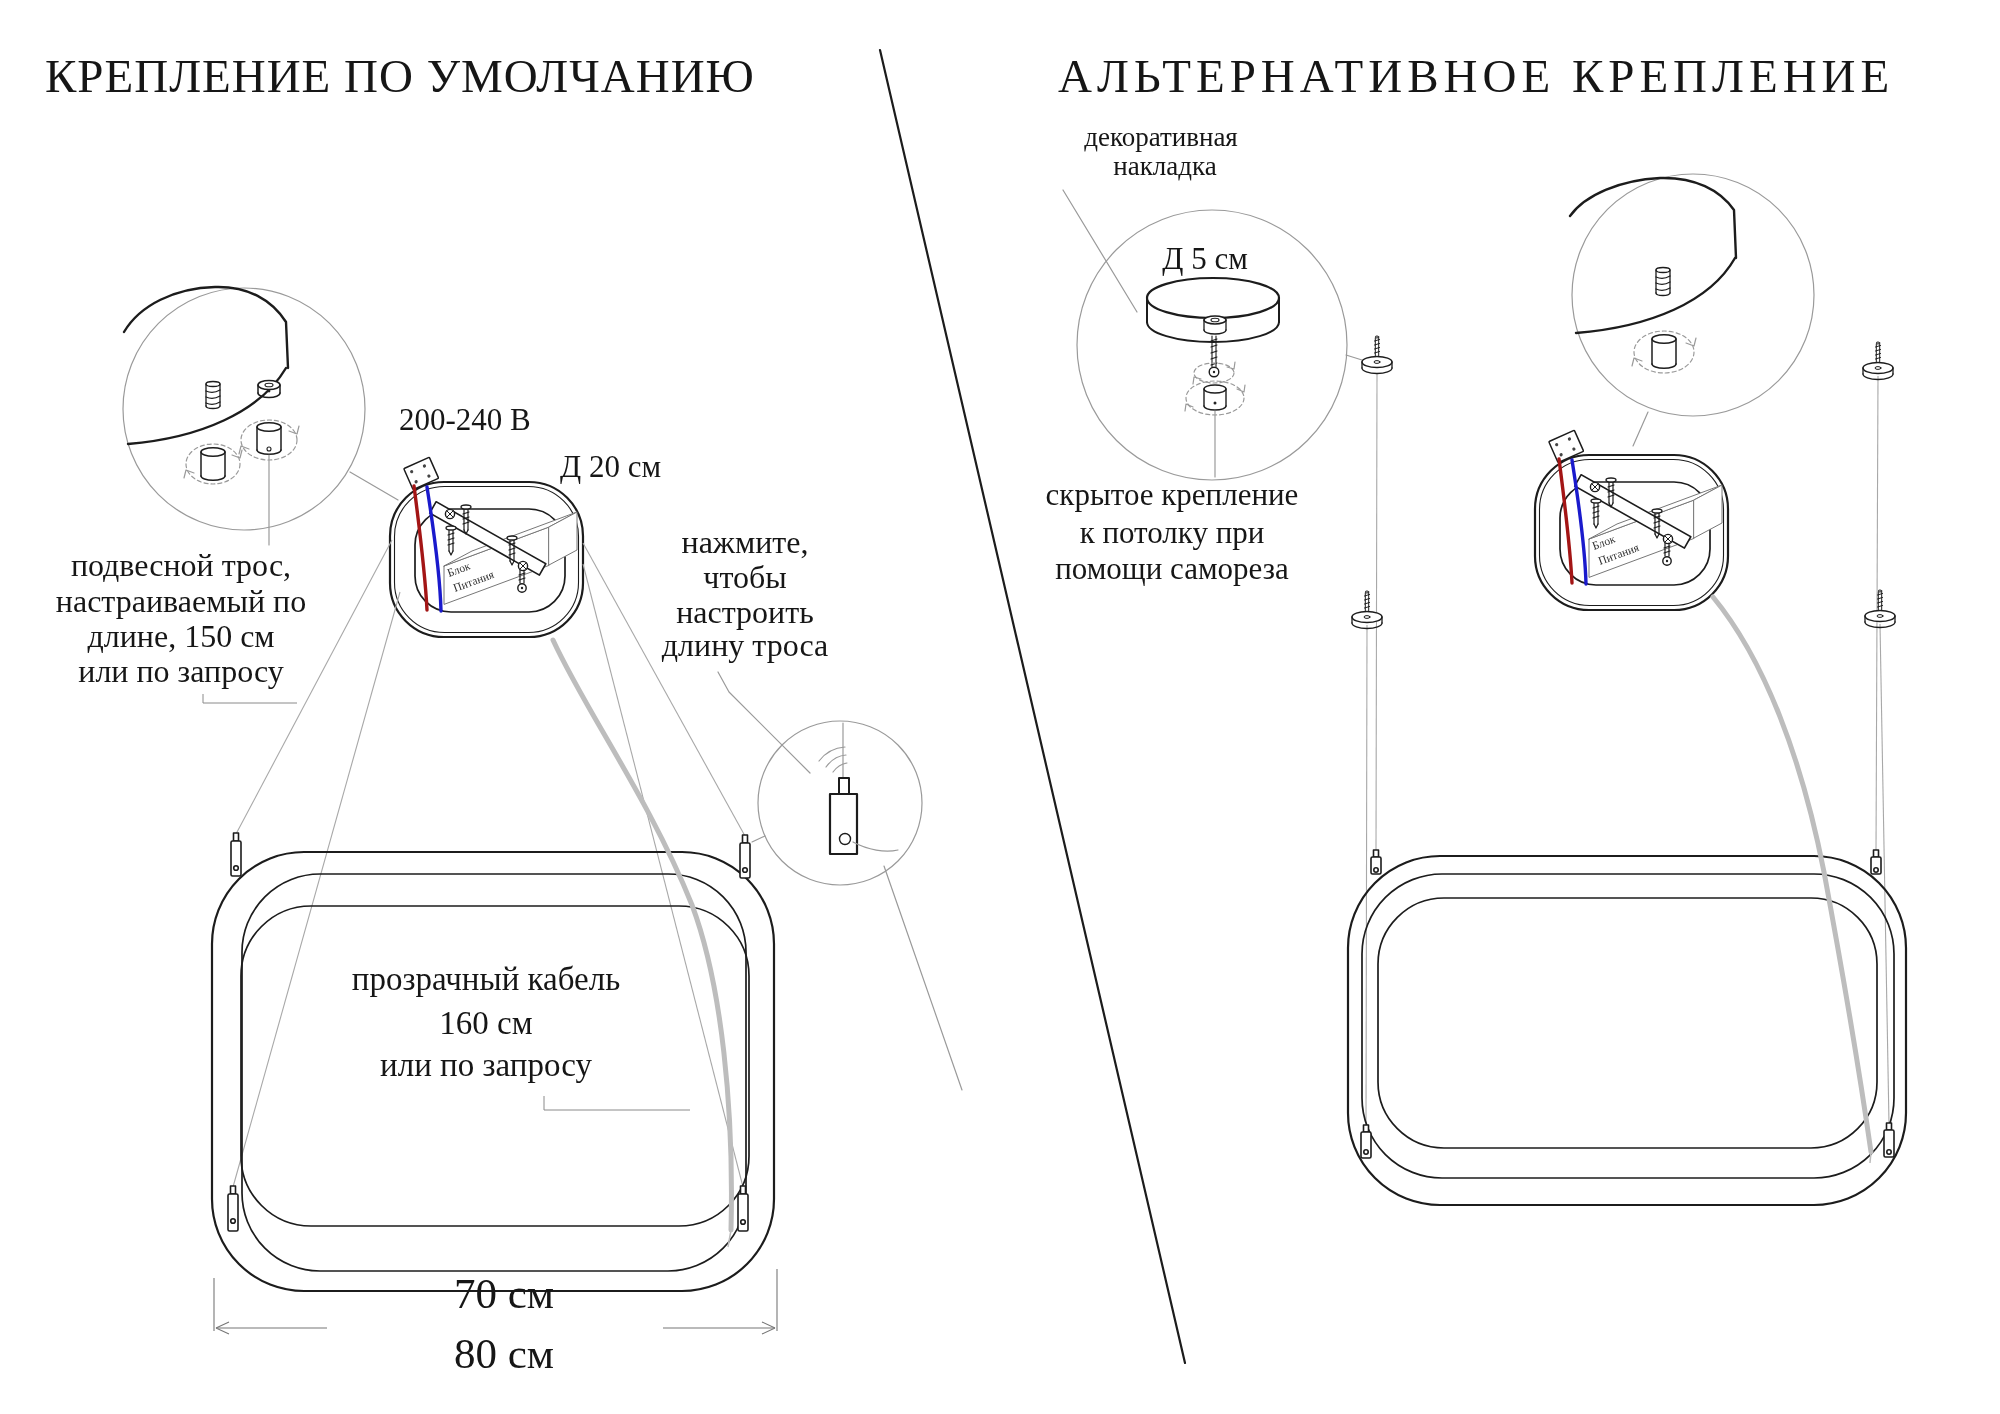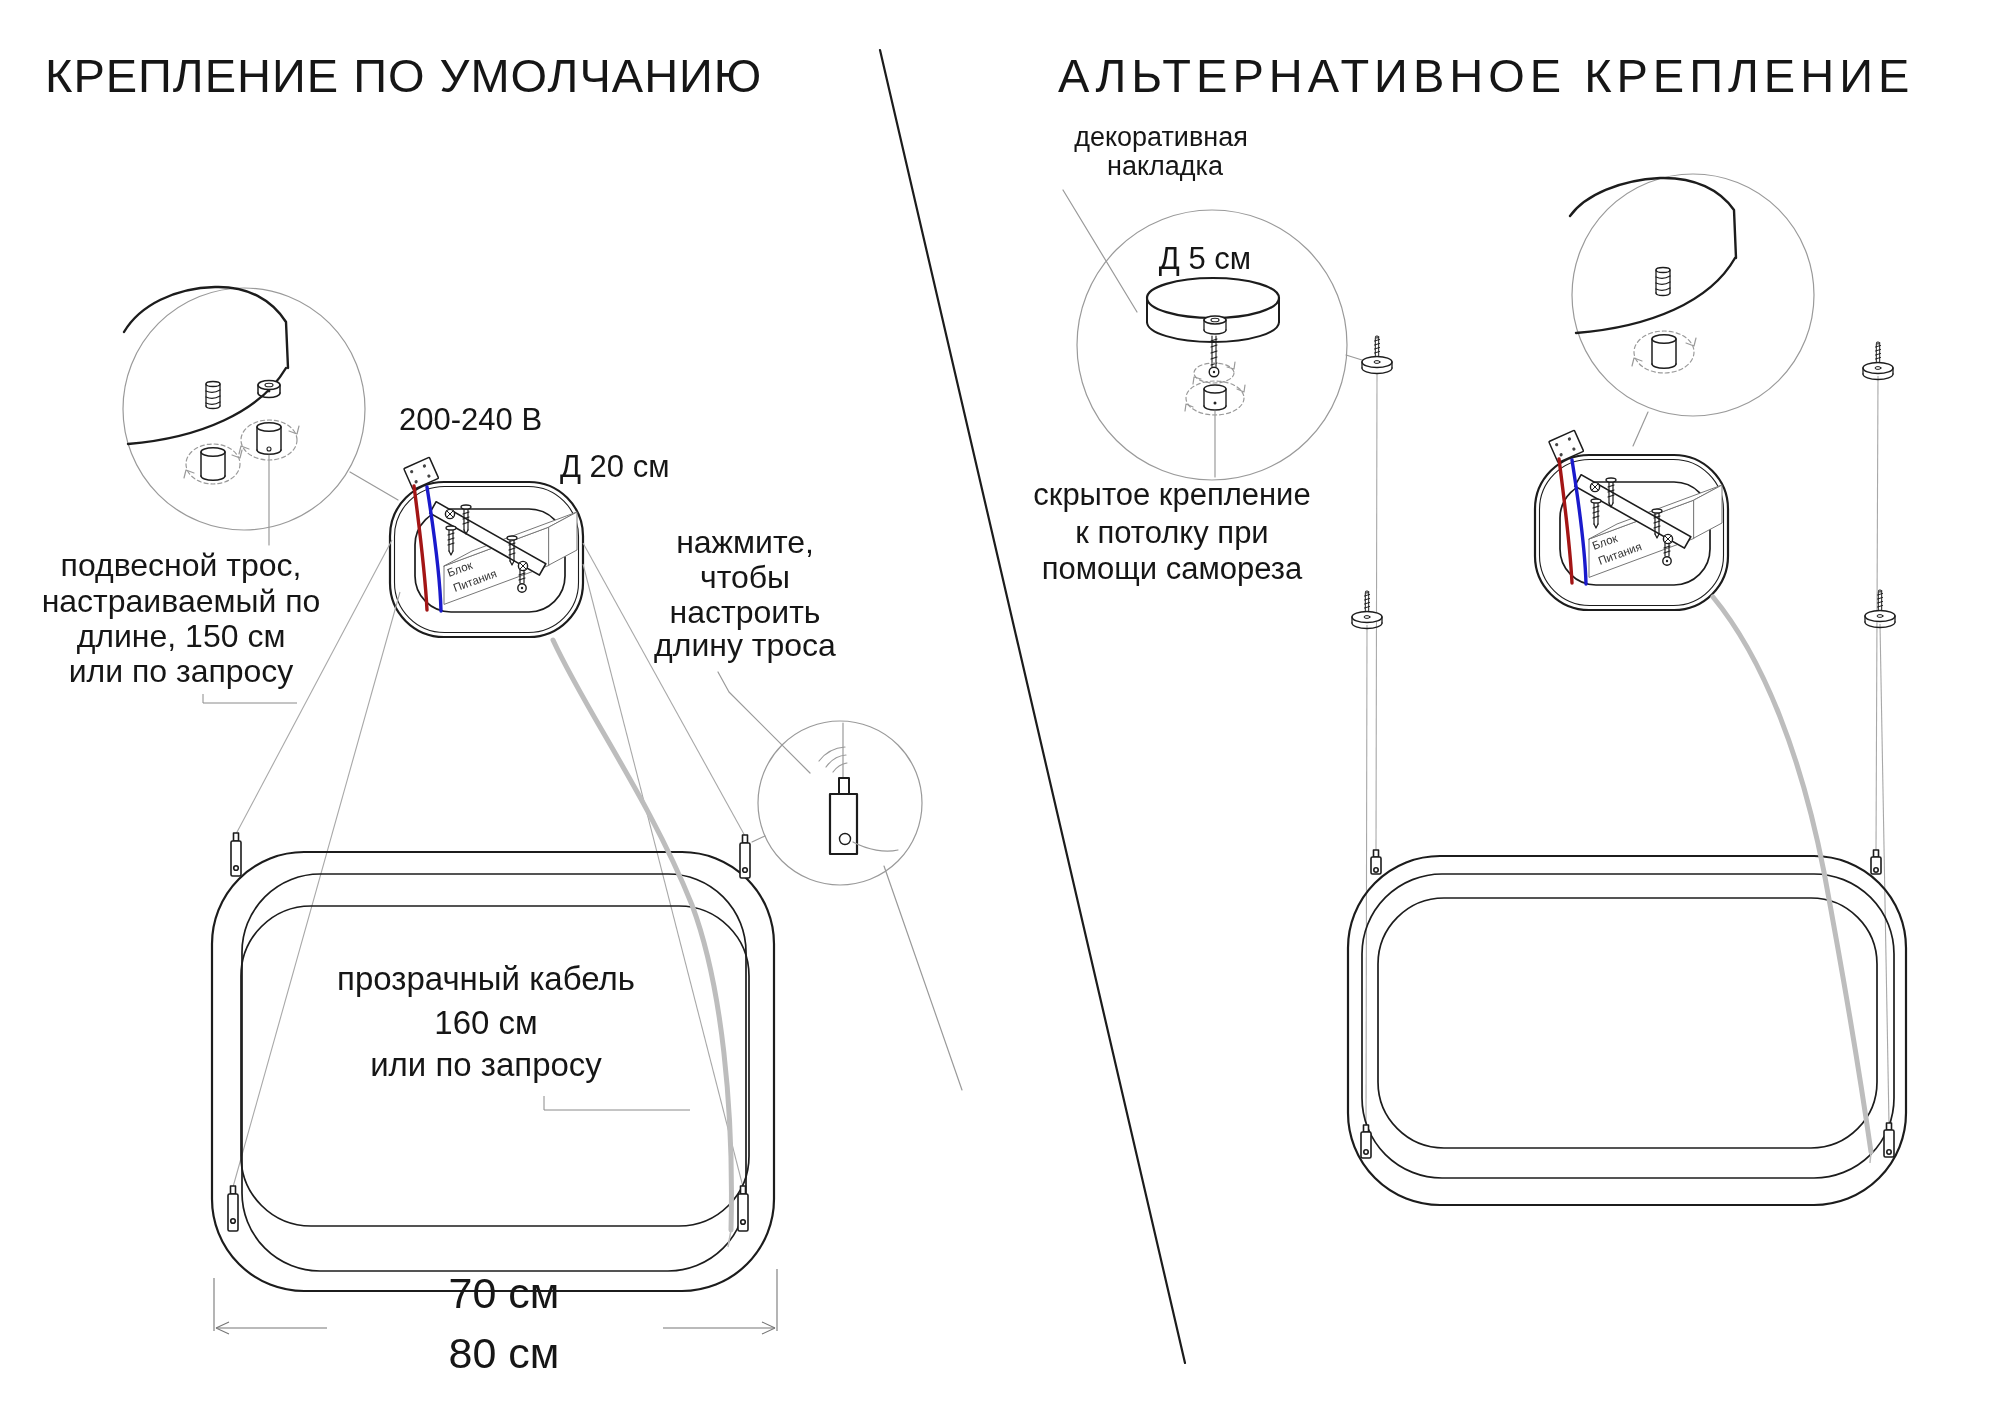--- a/index.html
+++ b/index.html
@@ -1,17 +1,17 @@
 <!DOCTYPE html>
 <html style="--ink: #1c1c1c; --thin_line: #9a9a9a; --cable_gray: #bdbdbd; --wire_red: #a31515; --wire_blue: #1a1acc;"><head>
 <meta charset="utf-8">
 <style>
   html,body{margin:0;padding:0;background:#fff;}
   .stage{position:relative;width:1948px;height:1414px;background:#fff;overflow:hidden;
-         font-family:Liberation Sans, sans-serif;}
+         font-family:Liberation Serif, serif;}
   svg{position:absolute;left:0;top:0;}
   
   .ink   {stroke:var(--ink);fill:none;stroke-linecap:round;stroke-linejoin:round;}
   .thin  {stroke:var(--thin_line);fill:none;stroke-linecap:round;stroke-linejoin:round;stroke-width:1.2;}
   .dash  {stroke-dasharray:4 3;}
   .wfill {fill:#ffffff;}
   .cable {stroke:var(--cable_gray);fill:none;stroke-linecap:round;}
   .red   {stroke:var(--wire_red);}
   .blue  {stroke:var(--wire_blue);}
   .boxln {stroke:#777;fill:#fff;stroke-width:1;}

